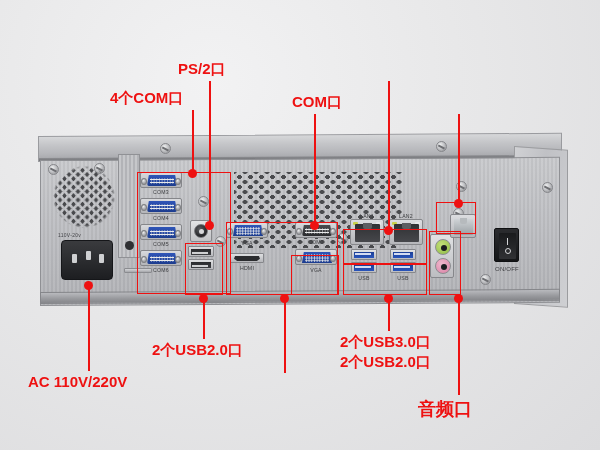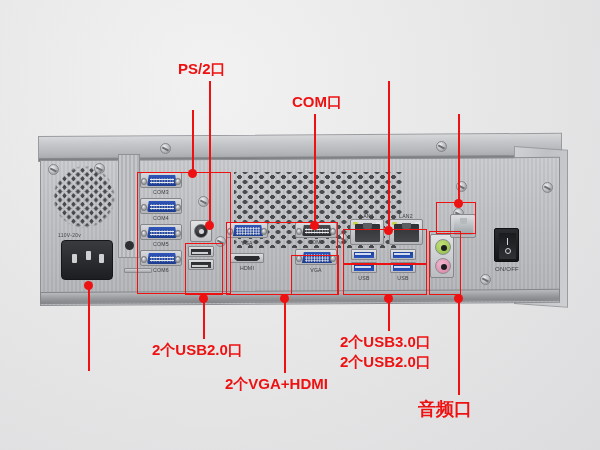--- a/index.html
+++ b/index.html
@@ -341,49 +341,50 @@
     <div class="slotcover"></div>
 
     <div class="pwrswitch" style="left:456px;top:92px;">
       <div class="rock"></div>
       <div class="i"></div>
       <div class="o"></div>
     </div>
     <div class="lbl" style="left:448px;top:130px;width:42px;font-size:6px;">ON/OFF</div>
   </div>
 
+  <div class="ann" style="left:110px;top:89px;font-size:15px;">4个COM口</div>
   <div class="leader" style="left:192px;top:110px;height:63px;"></div>
   <div class="dot" style="left:188px;top:169px;"></div>
   <div class="box" style="left:137px;top:172px;width:94px;height:122px;"></div>
 
   <div class="ann" style="left:178px;top:60px;font-size:15px;">PS/2口</div>
   <div class="leader" style="left:209px;top:81px;height:144px;"></div>
   <div class="dot" style="left:205px;top:221px;"></div>
 
   <div class="ann" style="left:292px;top:93px;font-size:15px;">COM口</div>
   <div class="leader" style="left:314px;top:114px;height:111px;"></div>
   <div class="dot" style="left:310px;top:221px;"></div>
 
   <div class="leader" style="left:388px;top:81px;height:149px;"></div>
   <div class="dot" style="left:384px;top:226px;"></div>
   <div class="box" style="left:343px;top:229px;width:84px;height:35px;"></div>
 
   <div class="leader" style="left:458px;top:114px;height:89px;"></div>
   <div class="dot" style="left:454px;top:199px;"></div>
   <div class="box" style="left:436px;top:202px;width:40px;height:32px;"></div>
 
+  <div class="ann" style="left:28px;top:373px;font-size:15px;">AC 110V/220V</div>
   <div class="leader" style="left:88px;top:287px;height:84px;"></div>
   <div class="dot" style="left:84px;top:281px;"></div>
 
   <div class="ann" style="left:152px;top:341px;font-size:15px;">2个USB2.0口</div>
   <div class="leader" style="left:203px;top:300px;height:39px;"></div>
   <div class="dot" style="left:199px;top:294px;"></div>
   <div class="box" style="left:185px;top:243px;width:38px;height:52px;"></div>
 
-  <div class="ann" style="left:225px;top:375px;font-size:15px;">2个VGA+HDMI</div>
   <div class="leader" style="left:284px;top:300px;height:73px;"></div>
   <div class="dot" style="left:280px;top:294px;"></div>
   <div class="box" style="left:226px;top:222px;width:112px;height:73px;"></div>
   <div class="box" style="left:291px;top:255px;width:48px;height:40px;"></div>
 
   <div class="ann" style="left:340px;top:333px;font-size:15px;">2个USB3.0口</div>
   <div class="ann" style="left:340px;top:353px;font-size:15px;">2个USB2.0口</div>
   <div class="leader" style="left:388px;top:300px;height:31px;"></div>
   <div class="dot" style="left:384px;top:294px;"></div>
   <div class="box" style="left:343px;top:264px;width:84px;height:31px;"></div>

